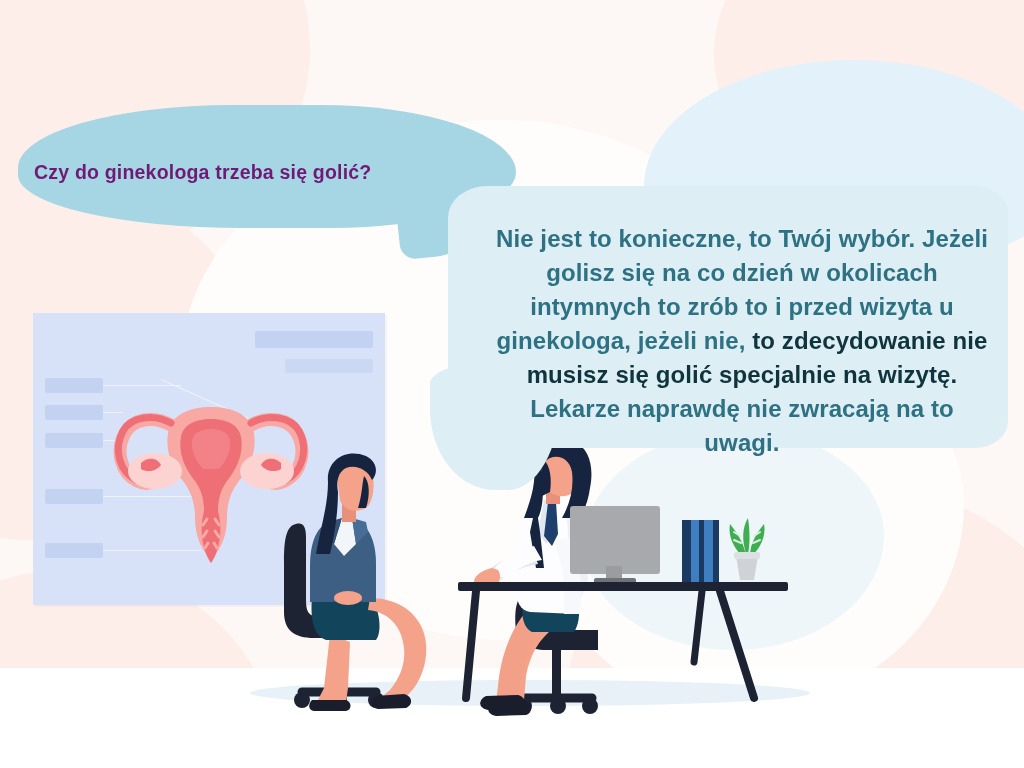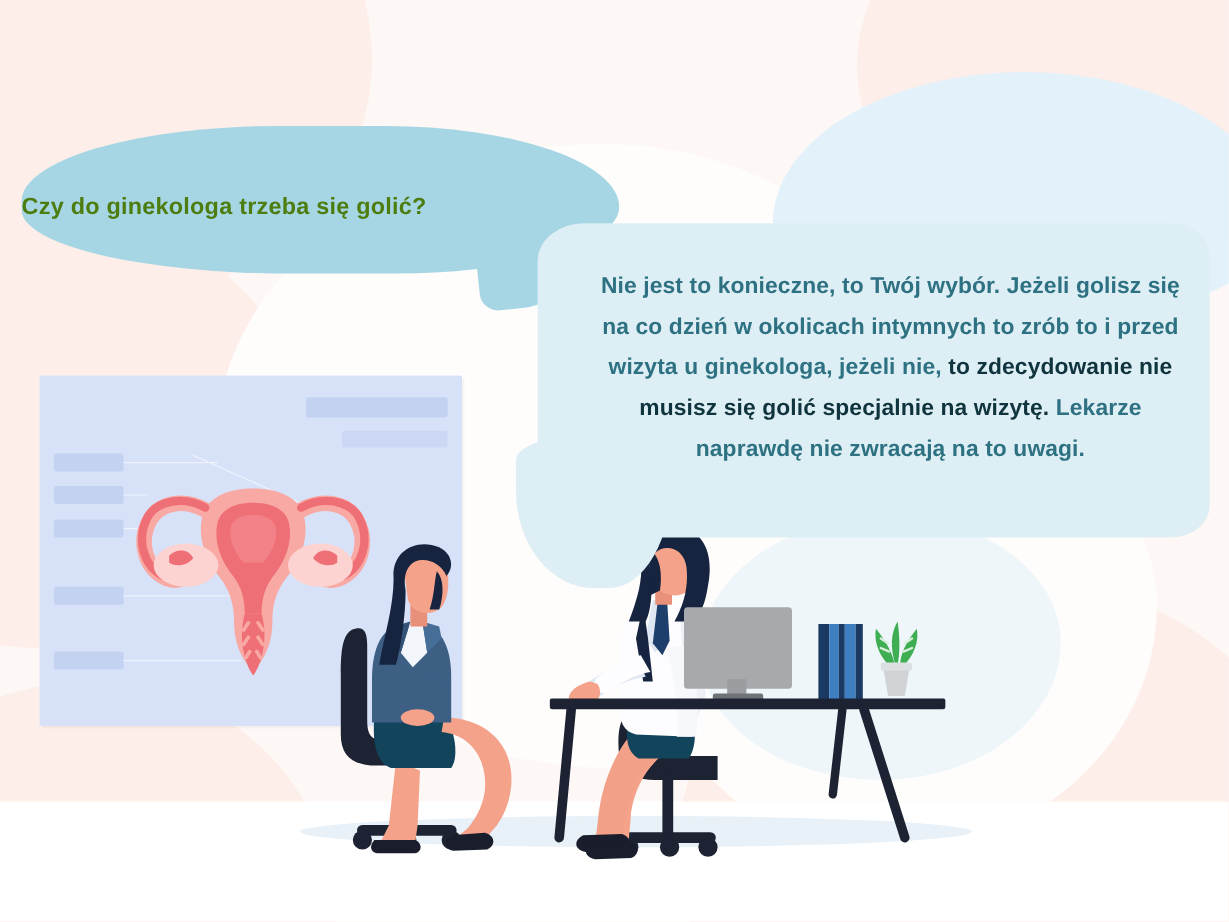--- a/index.html
+++ b/index.html
@@ -47,33 +47,33 @@
   .uterus{position:absolute;left:78px;top:58px;width:200px;height:195px;}
 
   
   .bubble1{position:absolute;left:18px;top:105px;width:498px;height:123px;
      background:#a6d6e3;
      border-radius:44% 40% 38% 46% / 52% 56% 46% 44%;}
   .bubble1-tail{position:absolute;left:398px;top:196px;width:84px;height:60px;
      background:#a6d6e3;
      border-radius:8% 60% 70% 22% / 10% 40% 78% 30%;
      transform:rotate(-6deg);}
-  .bubble1-text{position:absolute;left:18px;top:161px;width:470px;
-     color:#4d7c0f;font-size:19.5px;font-weight:700;letter-spacing:.2px;
+  .bubble1-text{position:absolute;left:34px;top:161px;width:470px;
+     color:#701a75;font-size:19.5px;font-weight:700;letter-spacing:.2px;
      white-space:nowrap;}
 
   
   .bubble2{position:absolute;left:448px;top:186px;width:560px;height:262px;
      background:#ddeef4;
      border-radius:7% 6% 6% 8% / 12% 10% 10% 12%;}
   .bubble2-tail{position:absolute;left:430px;top:360px;width:130px;height:130px;
      background:#ddeef4;
      border-radius:60% 8% 40% 50% / 18% 12% 70% 62%;}
   .bubble2-text{position:absolute;left:492px;top:222px;width:500px;
-     color:#2d7182;font-size:19px;line-height:34px;font-weight:700;
+     color:#2d7182;font-size:24px;line-height:34px;font-weight:700;
      text-align:center;letter-spacing:.1px;}
   .bubble2-text b{color:#10343d;font-weight:800;}
 
   
   .fig{position:absolute;}
 </style>
 </head>
 <body>
 
 <div id="stage">

